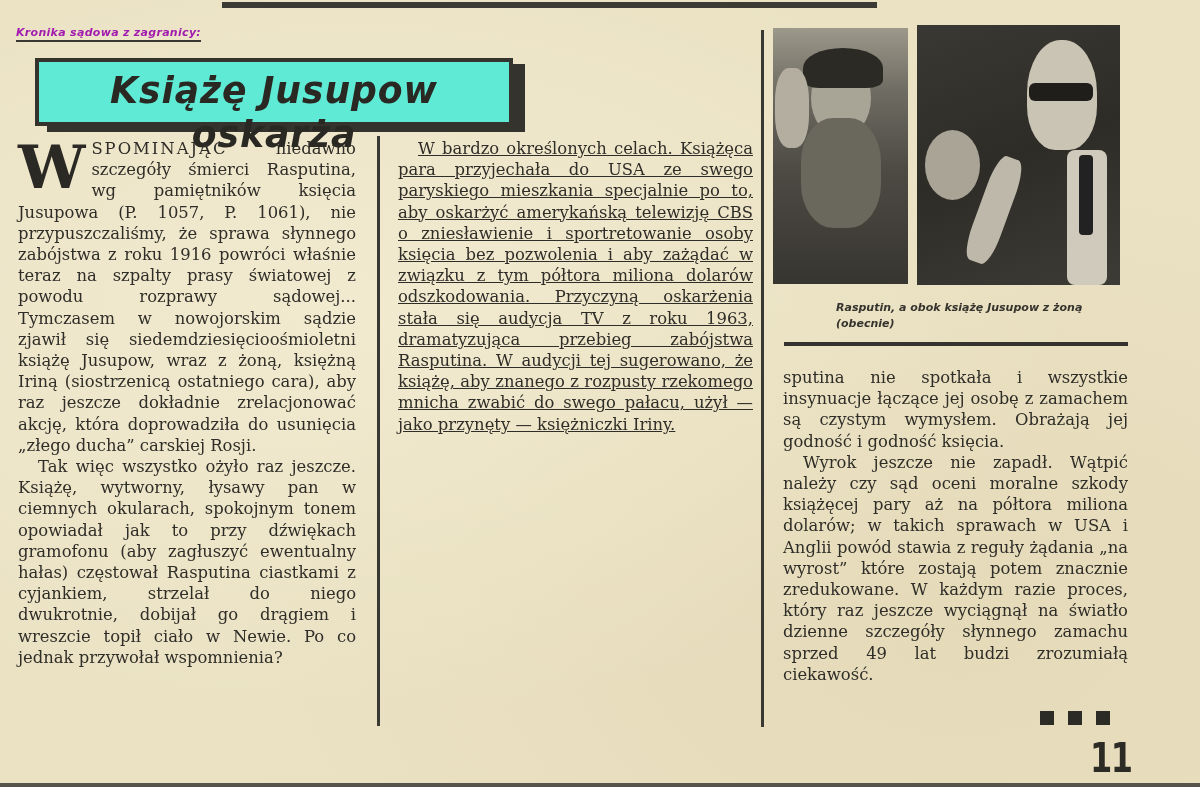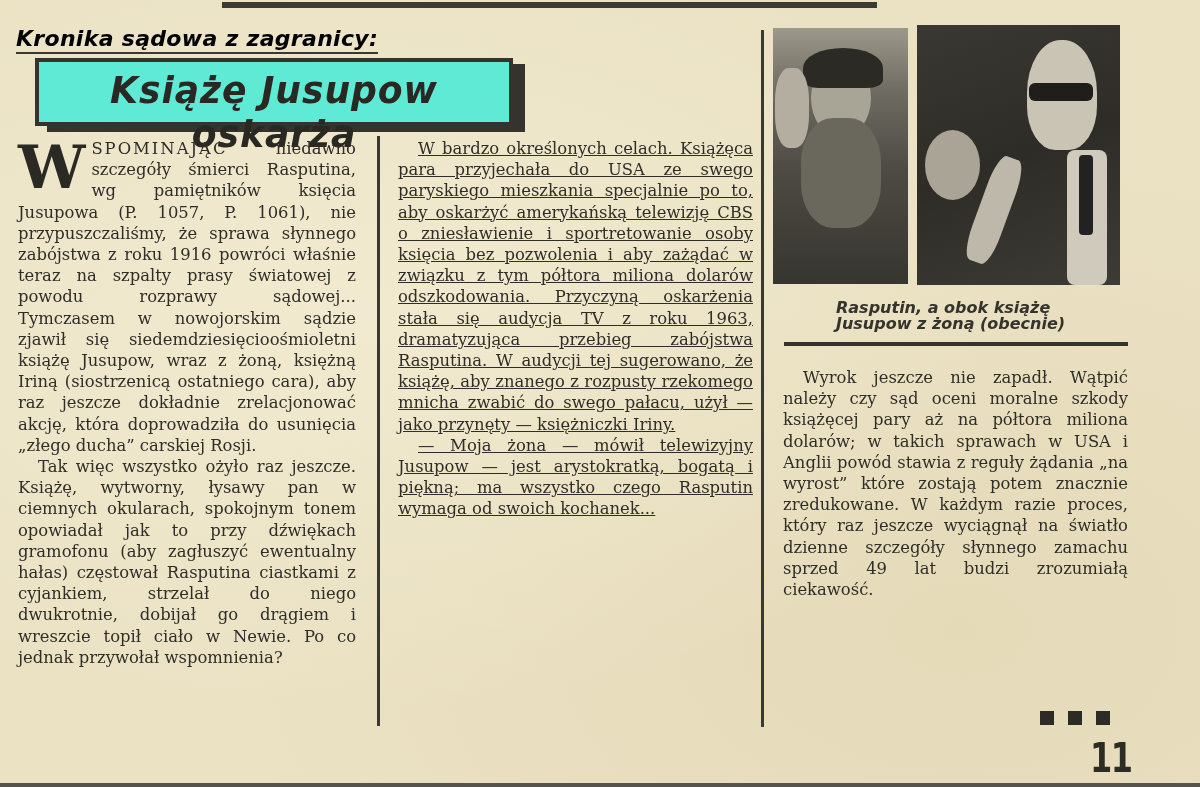--- a/index.html
+++ b/index.html
@@ -20,21 +20,21 @@
     position: absolute; left: 222px; top: 2px; width: 655px; height: 6px;
     background: #3b3a35;
   }
   .bottom-rule {
     position: absolute; left: 0; top: 783px; width: 1200px; height: 4px;
     background: #55534c;
   }
   .kicker {
     position: absolute; left: 16px; top: 26px;
     font-family: "DejaVu Sans", sans-serif; font-style: italic; font-weight: bold;
-    font-size: 22px; letter-spacing: 0.3px; color: #000000;
+    font-size: 11px; letter-spacing: 0.3px; color: #a21caf;
     border-bottom: 2px solid #3a3832; padding-bottom: 1px;
   }
   .headline-box {
     position: absolute; left: 35px; top: 58px; width: 470px; height: 60px;
     border: 4px solid #35332d; background: #5eead4;
     box-shadow: 12px 6px 0 #35332d;
     text-decoration: underline;
   }
   .headline {
     position: absolute; left: 0; right: 0; top: 6px; text-align: center;
@@ -65,21 +65,21 @@
     position: absolute; overflow: hidden; background: #4a4841;
   }
   #photo-rasputin { left: 773px; top: 28px; width: 135px; height: 256px;
     background: linear-gradient(180deg, #9c988a 0%, #6e6b62 25%, #4d4b44 55%, #37352f 100%); }
   #photo-couple { left: 917px; top: 25px; width: 203px; height: 260px;
     background: linear-gradient(160deg, #3a3832 0%, #2e2c27 50%, #3d3b35 100%); }
   .ph-shape { position: absolute; border-radius: 50%; }
   .caption {
     position: absolute; left: 836px; top: 300px; width: 260px;
     font-family: "DejaVu Sans", sans-serif; font-style: italic; font-weight: bold;
-    font-size: 16px; line-height: 16px; color: #35332d;
+    font-size: 11px; line-height: 16px; color: #35332d;
   }
   .caption-rule {
     position: absolute; left: 784px; top: 342px; width: 344px; height: 4px;
     background: #35332d;
   }
   .end-marks {
     position: absolute; left: 1040px; top: 710px;
     font-size: 16px; letter-spacing: 14px; color: #2b2924;
   }
   .end-marks span { display: inline-block; width: 14px; height: 14px; background: #2d2b26; margin-right: 14px; }
@@ -107,21 +107,20 @@
 
 <div class="col" id="col1">
   <p>
     <span class="dropcap">W</span><span class="smallcaps">SPOMINAJĄC</span><span> niedawno szczegóły śmierci Rasputina, wg pamiętników księcia Jusupowa (P. 1057, P. 1061), nie przypuszczaliśmy, że sprawa słynnego zabójstwa z roku 1916 powróci właśnie teraz na szpalty prasy światowej z powodu rozprawy sądowej... Tymczasem w nowojorskim sądzie zjawił się siedemdziesięcioośmioletni książę Jusupow, wraz z żoną, księżną Iriną (siostrzenicą ostatniego cara), aby raz jeszcze dokładnie zrelacjonować akcję, która doprowadziła do usunięcia „złego ducha” carskiej Rosji.</span>
   </p>
   <p class="indent">Tak więc wszystko ożyło raz jeszcze. Książę, wytworny, łysawy pan w ciemnych okularach, spokojnym tonem opowiadał jak to przy dźwiękach gramofonu (aby zagłuszyć ewentualny hałas) częstował Rasputina ciastkami z cyjankiem, strzelał do niego dwukrotnie, dobijał go drągiem i wreszcie topił ciało w Newie. Po co jednak przywołał wspomnienia?</p>
 </div>
 
 <div class="col" id="col2">
   <p class="indent">W bardzo określonych celach. Książęca para przyjechała do USA ze swego paryskiego mieszkania specjalnie po to, aby oskarżyć amerykańską telewizję CBS o zniesławienie i sportretowanie osoby księcia bez pozwolenia i aby zażądać w związku z tym półtora miliona dolarów odszkodowania. Przyczyną oskarżenia stała się audycja TV z roku 1963, dramatyzująca przebieg zabójstwa Rasputina. W audycji tej sugerowano, że książę, aby znanego z rozpusty rzekomego mnicha zwabić do swego pałacu, użył — jako przynęty — księżniczki Iriny.</p>
-  <p class="indent">— Moja żona — mówił telewizyjny Jusupow — jest arystokratką, bogatą i piękną; ma wszystko czego Rasputin wymaga od swoich kochanek...</p>
 </div>
 
 <div class="photo" id="photo-rasputin">
   <div class="ph-shape" style="left:38px;top:30px;width:60px;height:80px;background:#a8a496;"></div>
   <div class="ph-shape" style="left:30px;top:20px;width:80px;height:40px;background:#2c2a25;border-radius:50% 50% 20% 20%;"></div>
   <div class="ph-shape" style="left:28px;top:90px;width:80px;height:110px;background:#6a675d;border-radius:40%;"></div>
   <div class="ph-shape" style="left:2px;top:40px;width:34px;height:80px;background:#b3ae9f;border-radius:40%;"></div>
 </div>
 
 <div class="photo" id="photo-couple">
@@ -130,20 +129,21 @@
   <div class="ph-shape" style="left:150px;top:125px;width:40px;height:135px;background:#cfcabb;border-radius:8px;"></div>
   <div class="ph-shape" style="left:162px;top:130px;width:14px;height:80px;background:#222;border-radius:4px;"></div>
   <div class="ph-shape" style="left:8px;top:105px;width:55px;height:70px;background:#a9a496;"></div>
   <div class="ph-shape" style="left:62px;top:130px;width:30px;height:110px;background:#bdb8a9;border-radius:30%;transform:rotate(20deg);"></div>
 </div>
 
 <div class="caption">Rasputin, a obok książę Jusupow z żoną (obecnie)</div>
 <div class="caption-rule"></div>
 
 <div class="col" id="col3">
+  <p>sputina nie spotkała i wszystkie insynuacje łączące jej osobę z zamachem są czystym wymysłem. Obrażają jej godność i godność księcia.</p>
   <p class="indent">Wyrok jeszcze nie zapadł. Wątpić należy czy sąd oceni moralne szkody książęcej pary aż na półtora miliona dolarów; w takich sprawach w USA i Anglii powód stawia z reguły żądania „na wyrost” które zostają potem znacznie zredukowane. W każdym razie proces, który raz jeszcze wyciągnął na światło dzienne szczegóły słynnego zamachu sprzed 49 lat budzi zrozumiałą ciekawość.</p>
 </div>
 
 <div class="end-marks">
   <span></span><span></span><span></span>
 </div>
 
 <div class="page-number">11</div>
 <div class="bottom-rule"></div>
 

